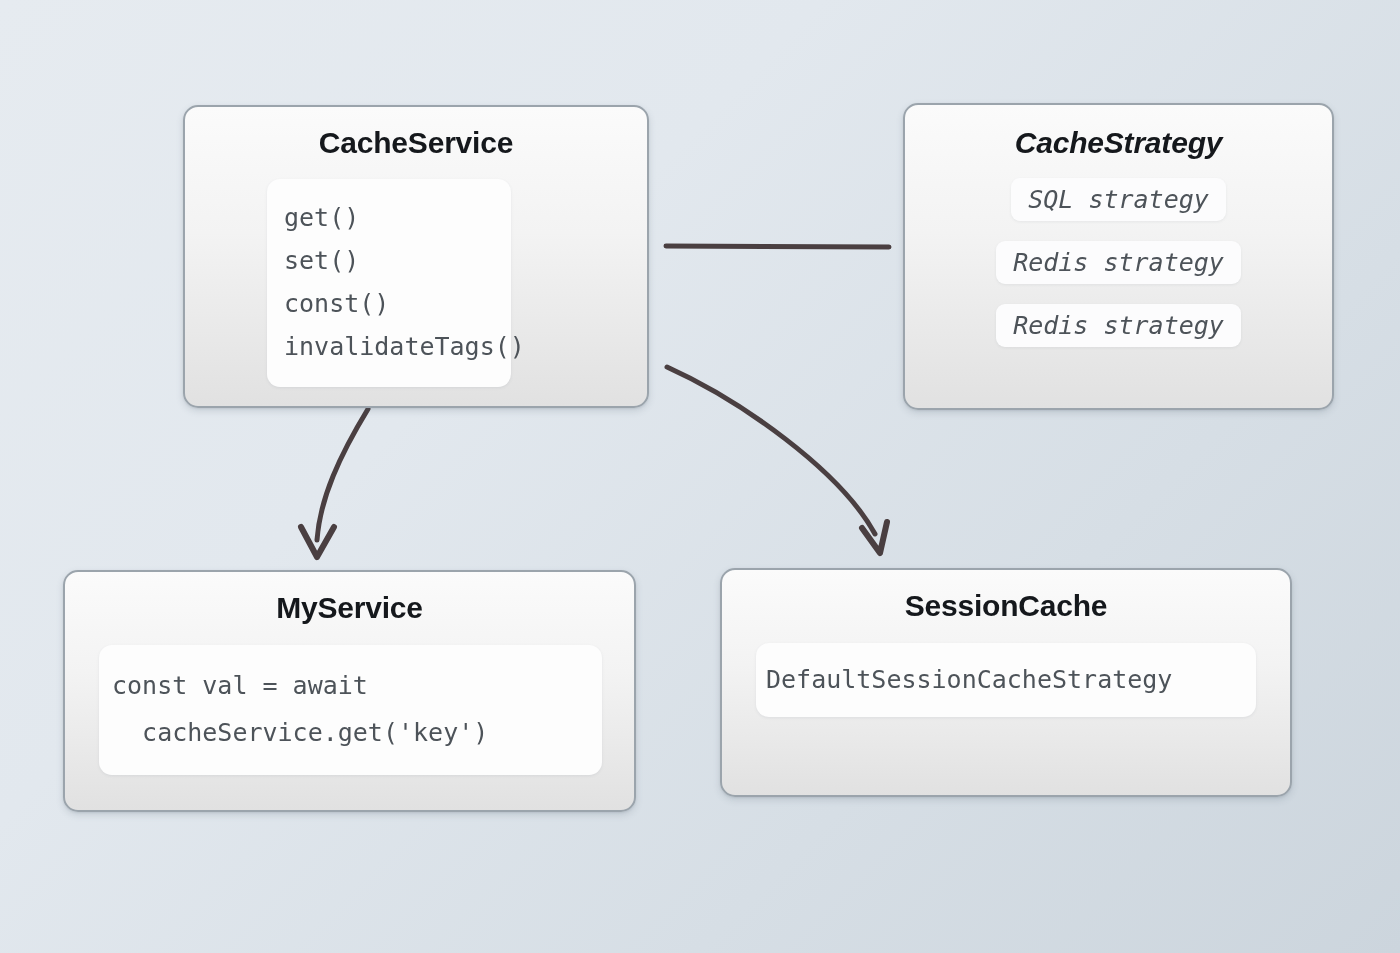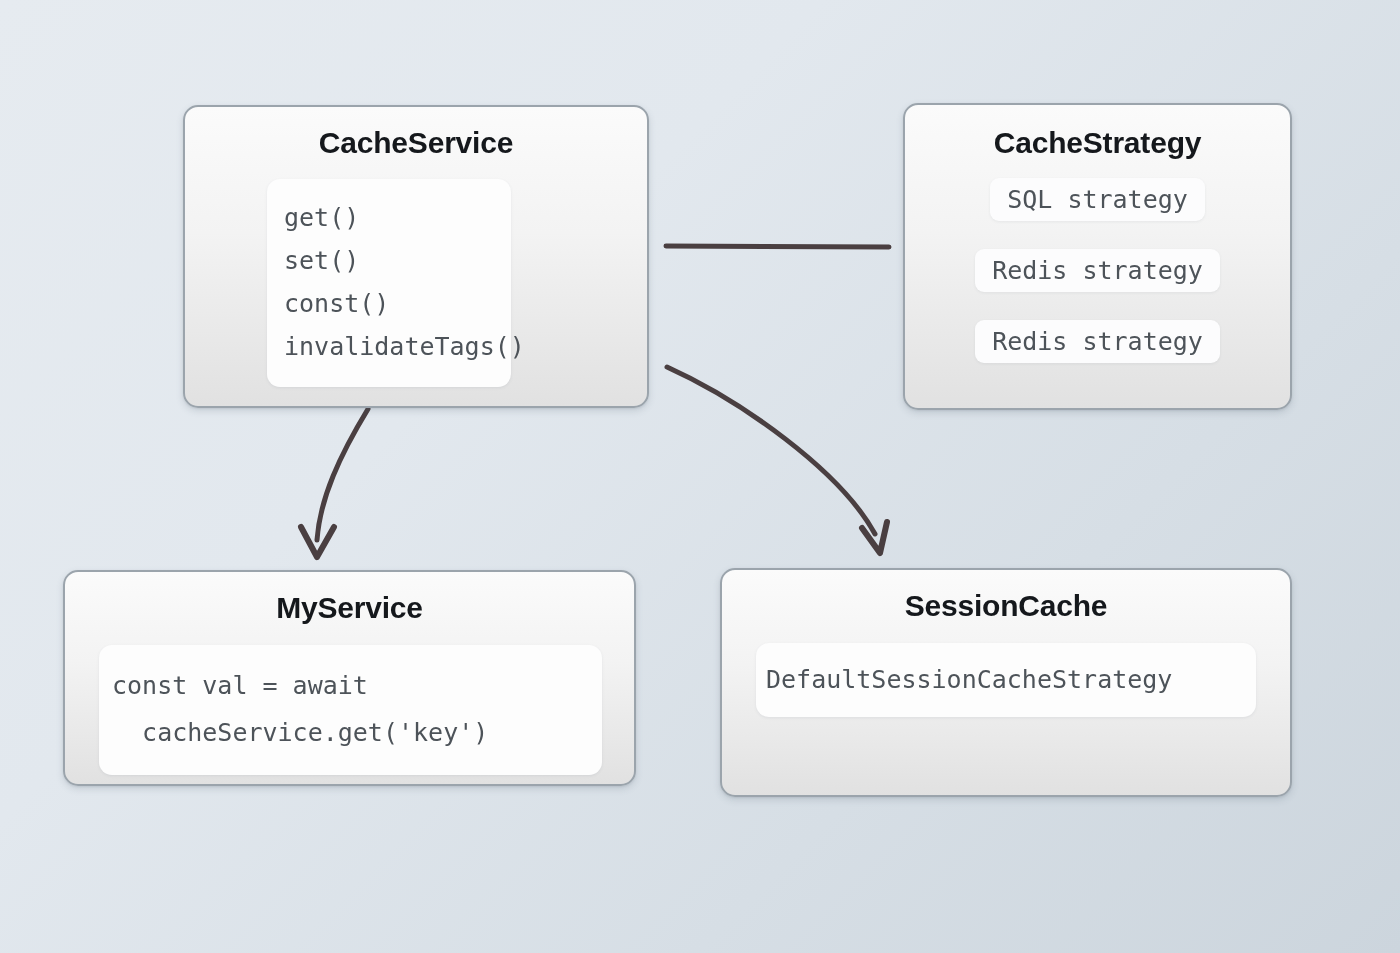--- a/index.html
+++ b/index.html
@@ -97,42 +97,43 @@
     width: 244px;
     padding: 17px 0 19px 17px;
     font-size: 25px;
     line-height: 43px;
   }
 
   
   #node-cache-strategy {
     left: 903px;
     top: 103px;
-    width: 389px;
+    width: 431px;
     height: 307px;
+    font-style: italic;
   }
   #node-cache-strategy .node-title {
     font-size: 30px;
     margin-top: 21px;
   }
   #node-cache-strategy .pill-list {
     margin-top: 18px;
-    gap: 28px;
+    gap: 20px;
   }
   #node-cache-strategy .pill {
     font-size: 25px;
     padding: 7px 17px;
   }
 
   
   #node-my-service {
     left: 63px;
     top: 570px;
     width: 573px;
-    height: 216px;
+    height: 242px;
   }
   #node-my-service .node-title {
     font-size: 30px;
     margin-top: 19px;
   }
   #node-my-service .code-panel {
     margin: 20px 0 0 34px;
     width: 503px;
     padding: 17px 0 19px 13px;
     font-size: 25px;

